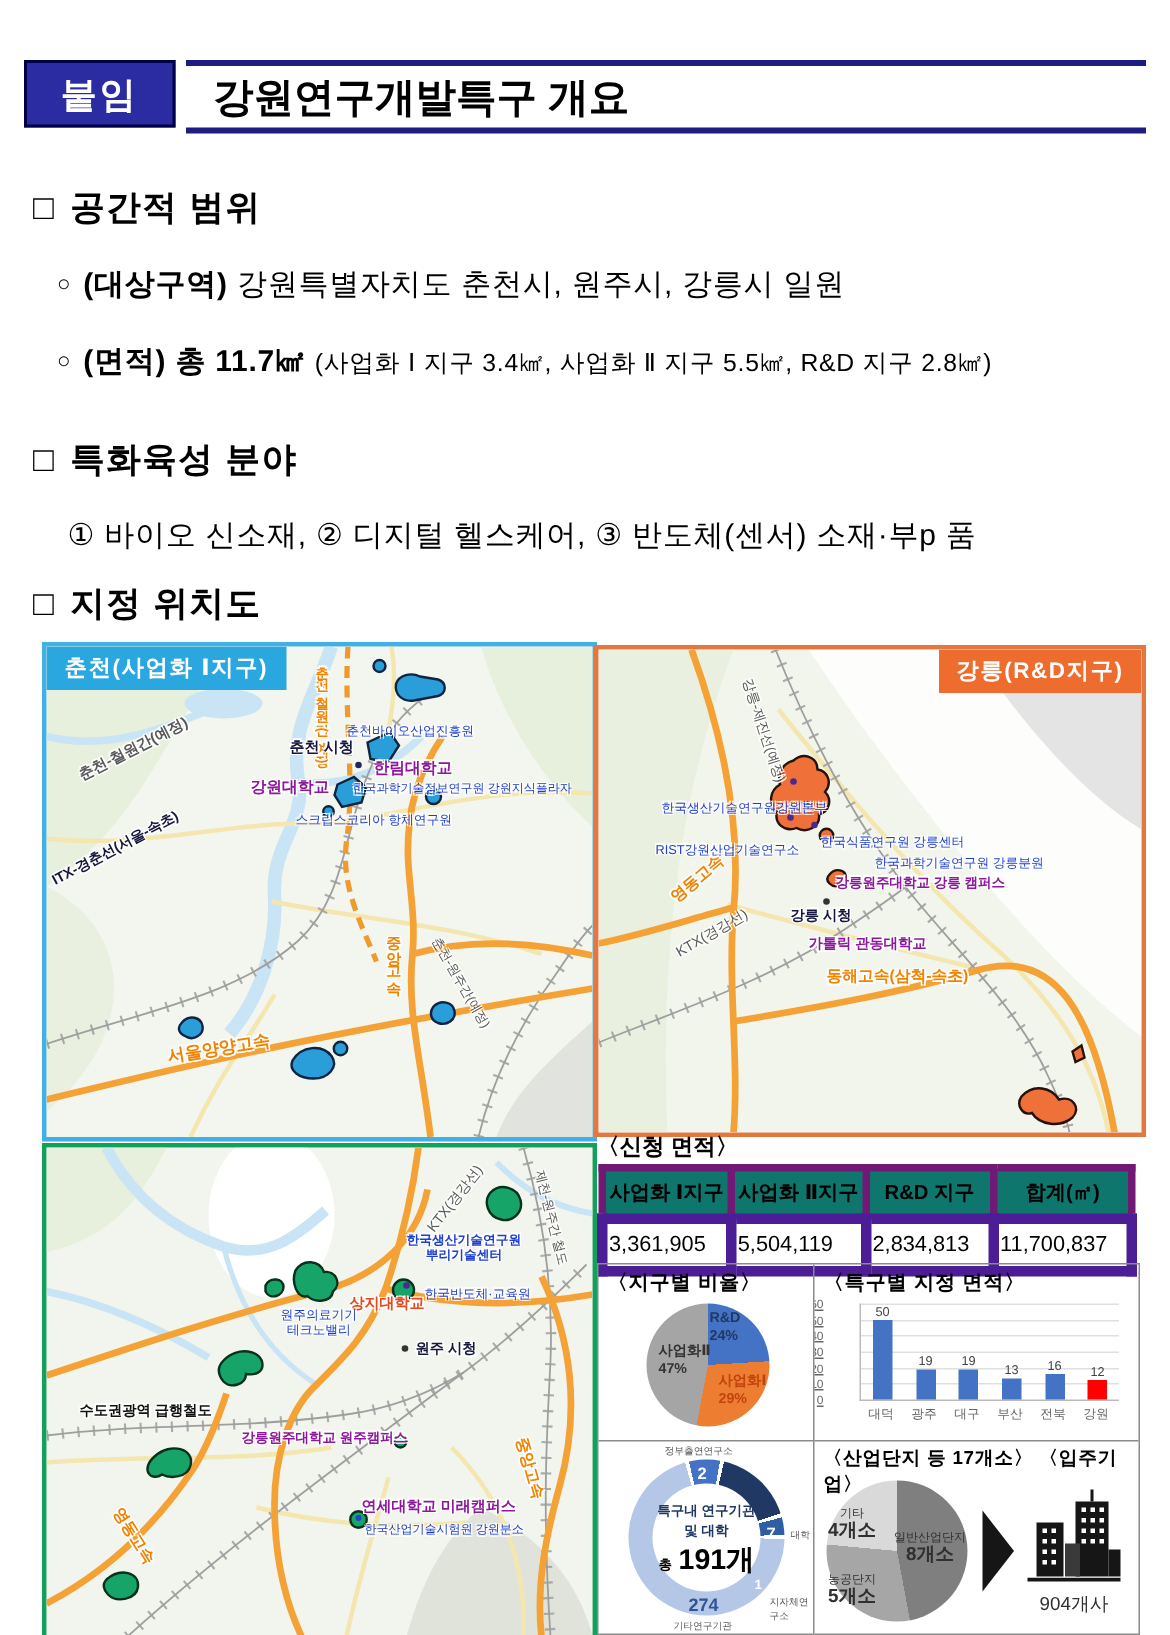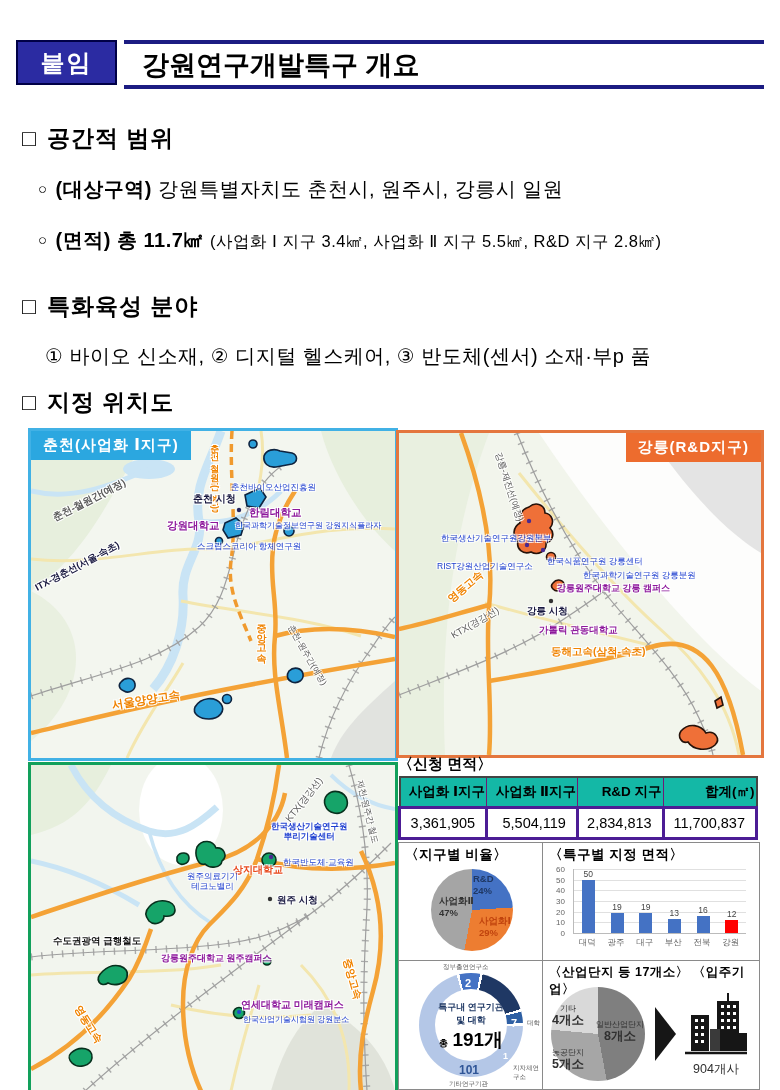--- a/index.html
+++ b/index.html
@@ -33,23 +33,23 @@
   .b{color:#1d3ed0;} .pu{color:#8d189c;font-weight:bold;} .dk{color:#17173f;font-weight:bold;}
   .or{color:#f08300;font-weight:bold;} .gy{color:#5a5a5a;} .rd{color:#e8491d;font-weight:bold;}
   .pre{white-space:pre-line;text-align:center;}
   .vert{writing-mode:vertical-rl;}
   .rot{transform-origin:left top;}
 
   
   .tbl-cap{position:absolute;left:398px;top:755px;font-size:15px;font-weight:bold;}
   table.area{position:absolute;left:398px;top:776px;width:360px;border-collapse:collapse;
       border:2px solid #444;}
-  table.area th{background:#14b8a6;font-size:13.5px;font-weight:bold;border:1px solid #701a75;
-      height:26px;text-align:right;}
-  table.area td{font-size:14.5px;border:3px solid #4c1d95;height:26px;text-align:right;
+  table.area th{background:#0f766e;font-size:13.5px;font-weight:bold;border:5px solid #701a75;
+      height:26px;}
+  table.area td{font-size:14.5px;border:7px solid #4c1d95;height:26px;
       padding-right:10px;}
 
   
   .charts{position:absolute;left:398px;top:842px;width:360px;height:246px;
       border:1px solid #8a8a8a;display:grid;grid-template-columns:144px 1fr;
       grid-template-rows:118px 1fr;}
   .panel{position:relative;overflow:hidden;}
   .panel.br{border-right:1px solid #8a8a8a;} .panel.bb{border-bottom:1px solid #8a8a8a;}
   .ptitle{position:absolute;left:6px;top:3px;font-size:13.5px;font-weight:bold;letter-spacing:0.5px;}
 
@@ -57,21 +57,21 @@
   .p1lbl{position:absolute;font-size:9.5px;font-weight:bold;white-space:pre-line;
       text-align:left;line-height:1.25;}
 
   .bar-plot{position:absolute;left:30px;top:26px;width:172px;height:64px;
       border-left:1px solid #bbb;border-bottom:1px solid #bbb;}
   .gridline{position:absolute;left:0;width:100%;height:1px;background:#e0e0e0;}
   .bar{position:absolute;bottom:0;width:13px;}
   .bval{position:absolute;width:20px;text-align:center;font-size:8.5px;color:#444;margin-bottom:1px;}
   .bcat{position:absolute;width:30px;text-align:center;font-size:8.5px;color:#666;top:2px;}
   .bar-yaxis{position:absolute;left:6px;top:26px;width:20px;height:64px;}
-  .ytick{position:absolute;right:4px;font-size:8px;color:#666;}
+  .ytick{position:absolute;right:20px;font-size:8px;color:#666;text-decoration:underline;}
   .bar-xaxis{position:absolute;left:30px;top:92px;width:172px;height:12px;}
 
   .donut-hole{position:absolute;background:#fff;border-radius:50%;}
   .dn{position:absolute;font-weight:bold;z-index:3;}
   .dout{position:absolute;font-size:6.5px;color:#595959;z-index:3;}
   .dcenter{position:absolute;z-index:3;text-align:center;white-space:pre-line;}
 
   .p4lbl{position:absolute;z-index:3;text-align:center;line-height:1.1;color:#303030;}
   .p4lbl .nm{font-size:8px;display:block;}
   .p4lbl .ct{font-size:12.5px;font-weight:bold;display:block;}
@@ -342,21 +342,21 @@
           <div class="bcat" style="left: calc(91.6667% - 15px);">강원</div>
         </div>
     </div>
 
     <div class="panel br">
       <div class="pie" style="left: 20px; top: 12px; width: 104px; height: 104px; background: conic-gradient(from -13deg, rgb(68, 114, 196) 0deg, rgb(68, 114, 196) 23deg, rgb(255, 255, 255) 23deg, rgb(255, 255, 255) 26deg, rgb(31, 56, 100) 26deg, rgb(31, 56, 100) 85deg, rgb(255, 255, 255) 85deg, rgb(255, 255, 255) 88deg, rgb(46, 95, 163) 88deg, rgb(46, 95, 163) 101deg, rgb(255, 255, 255) 101deg, rgb(255, 255, 255) 104deg, rgb(180, 199, 231) 104deg, rgb(180, 199, 231) 357deg, rgb(255, 255, 255) 357deg, rgb(255, 255, 255) 360deg);"></div>
       <div class="donut-hole" style="left:36px;top:28px;width:72px;height:72px;"></div>
       <div class="dn" style="left:66px;top:16px;color:#fff;font-size:11px;">2</div>
       <div class="dn" style="left:112px;top:56px;color:#fff;font-size:11px;">7</div>
       <div class="dn" style="left:104px;top:90px;color:#fff;font-size:9px;">1</div>
-      <div class="dn" style="left:60px;top:102px;color:#2f5597;font-size:12px;">101</div>
+      <div class="dn" style="left:60px;top:102px;color:#2f5597;font-size:12px;">274</div>
       <div class="dout" style="left:44px;top:2px;">정부출연연구소</div>
       <div class="dout" style="left:128px;top:58px;">대학</div>
       <div class="dout" style="left:114px;top:103px;">지자체연구소</div>
       <div class="dout" style="left:50px;top:119px;">기타연구기관</div>
       <div class="dcenter" style="left:34px;top:40px;width:76px;font-size:9px;font-weight:bold;color:#1f3864;">특구내 연구기관
 및 대학</div>
       <div class="dcenter" style="left:30px;top:66px;width:84px;"><span style="font-size:9px;font-weight:bold;">총</span> <span style="font-size:19px;font-weight:bold;">191개</span></div>
     </div>
 
     <div class="panel">

